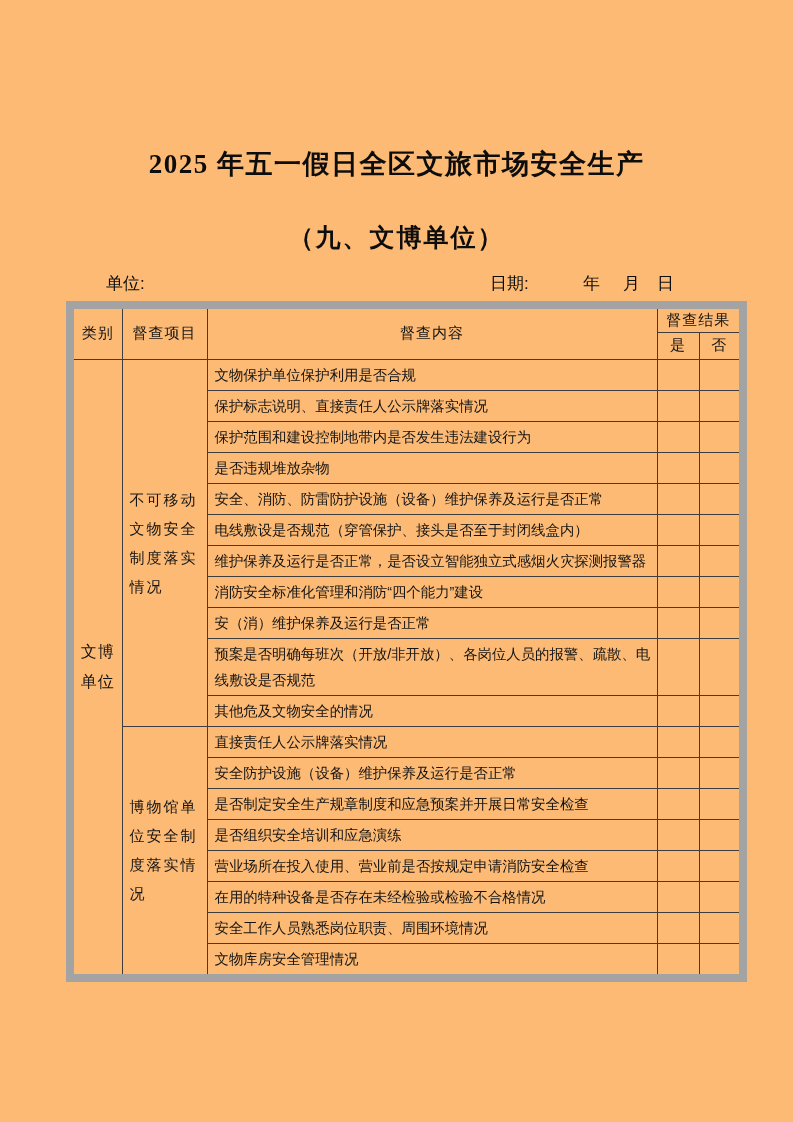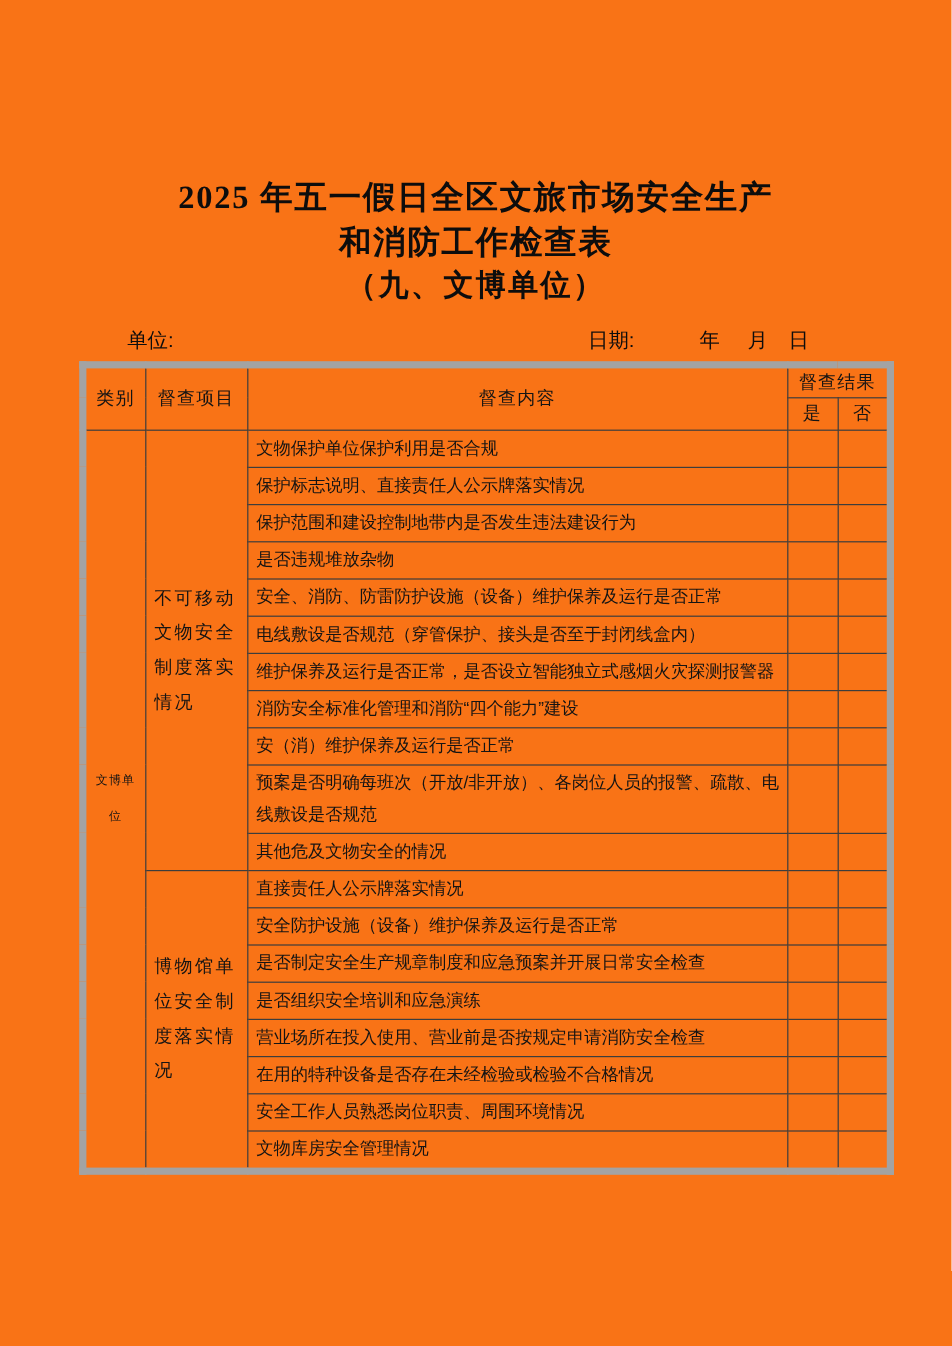--- a/index.html
+++ b/index.html
@@ -1,20 +1,20 @@
 <!DOCTYPE html>
 <html><head>
 <meta charset="utf-8">
 <style>
   * { margin:0; padding:0; box-sizing:border-box; }
   html,body { background:#ffffff; }
   .page {
     position:relative;
     width:793px; height:1122px;
-    background:#f97316;
+    background:#fdba74;
     font-family:"Liberation Sans","DejaVu Sans",sans-serif;
     color:#111111;
     overflow:hidden;
   }
   .title-line {
     position:absolute; left:0; width:100%;
     text-align:center;
     font-family:"Liberation Serif","DejaVu Serif",serif;
     font-weight:bold;
     color:#0d0d0d;
@@ -28,36 +28,36 @@
   .m-date  { left:490px; }
   .m-year  { left:583px; }
   .m-month { left:623px; }
   .m-day   { left:657px; }
 
   table.insp {
     position:absolute; left:66px; top:301px;
     width:673px;
     border-collapse:collapse;
     table-layout:fixed;
-    border:6px solid #a3a3a3;
+    border:8px solid #a3a3a3;
     font-size:15px;
     color:#141414;
   }
   table.insp th, table.insp td {
     border:1px solid #3d3d3d;
     font-weight:normal;
     vertical-align:middle;
   }
   thead tr { height:27px; }
   thead th { text-align:center; font-size:15px; letter-spacing:1px; }
   tbody tr { height:31px; }
   td.cat {
     text-align:center;
     font-weight:bold;
-    font-size:10px;
+    font-size:16px;
     letter-spacing:1px;
     line-height:30px;
     padding:0 6px;
   }
   td.item {
     text-align:left;
     padding:4px 5px 4px 7px;
     letter-spacing:2px;
     line-height:29px;
     font-size:15px;
@@ -75,21 +75,20 @@
     font-family:"Liberation Serif","DejaVu Serif",serif;
     font-size:12px; color:#222;
   }
 </style>
 </head>
 <body>
 
 <div class="page">
 
   <div class="title-line t1">2025 年五一假日全区文旅市场安全生产</div>
-  <div class="title-line t2">和消防工作检查表</div>
   <div class="title-line t3">（九、文博单位）</div>
 
   <div class="meta">
     <span class="m-unit">单位:</span>
     <span class="m-date">日期:</span>
     <span class="m-year">年</span>
     <span class="m-month">月</span>
     <span class="m-day">日</span>
   </div>
 

